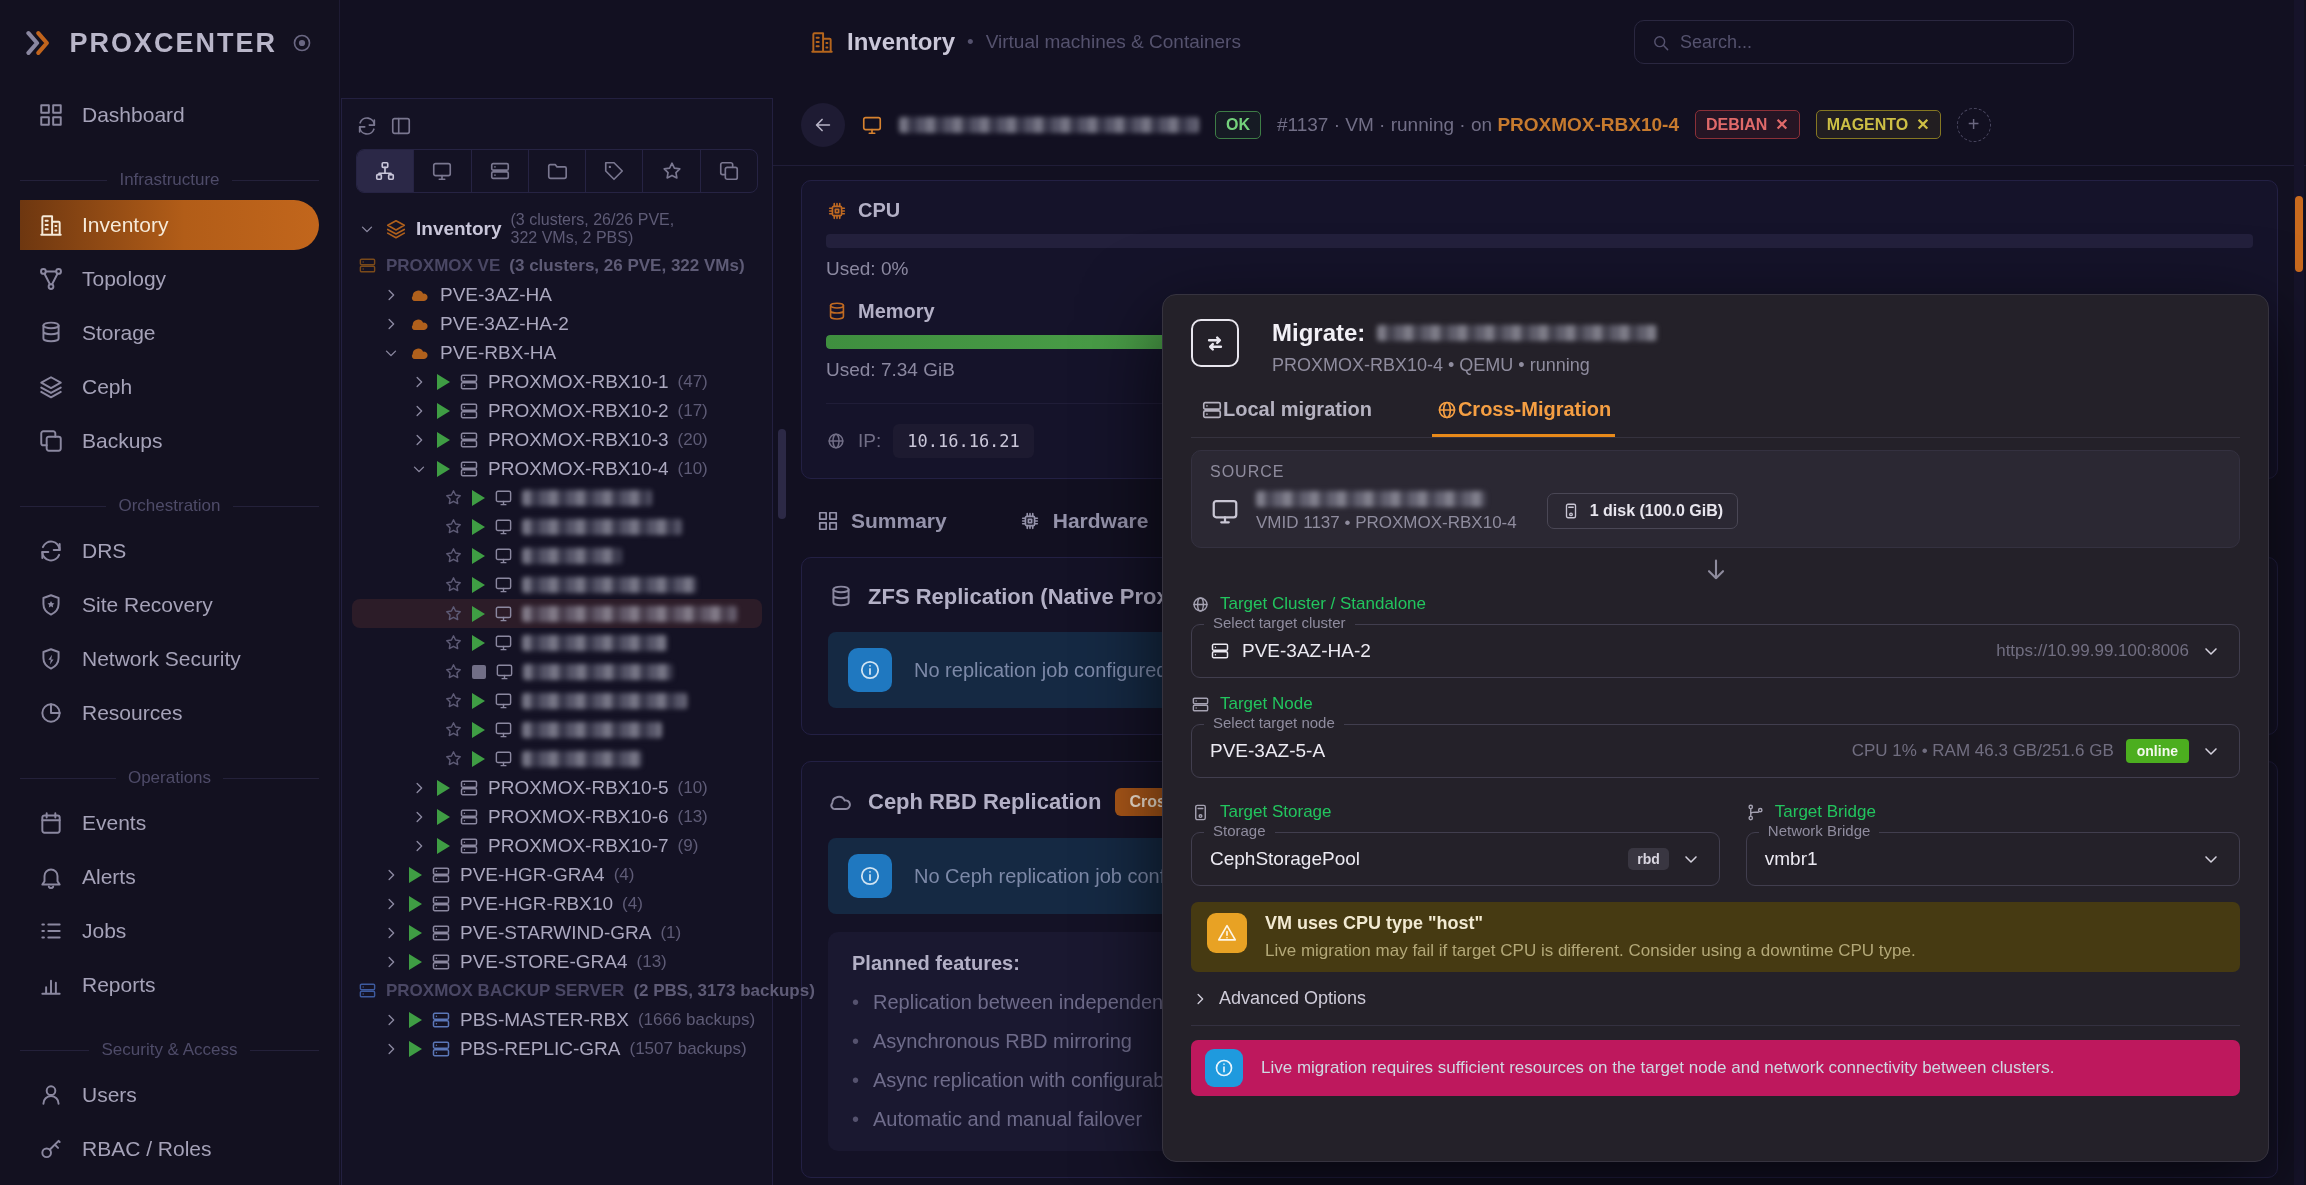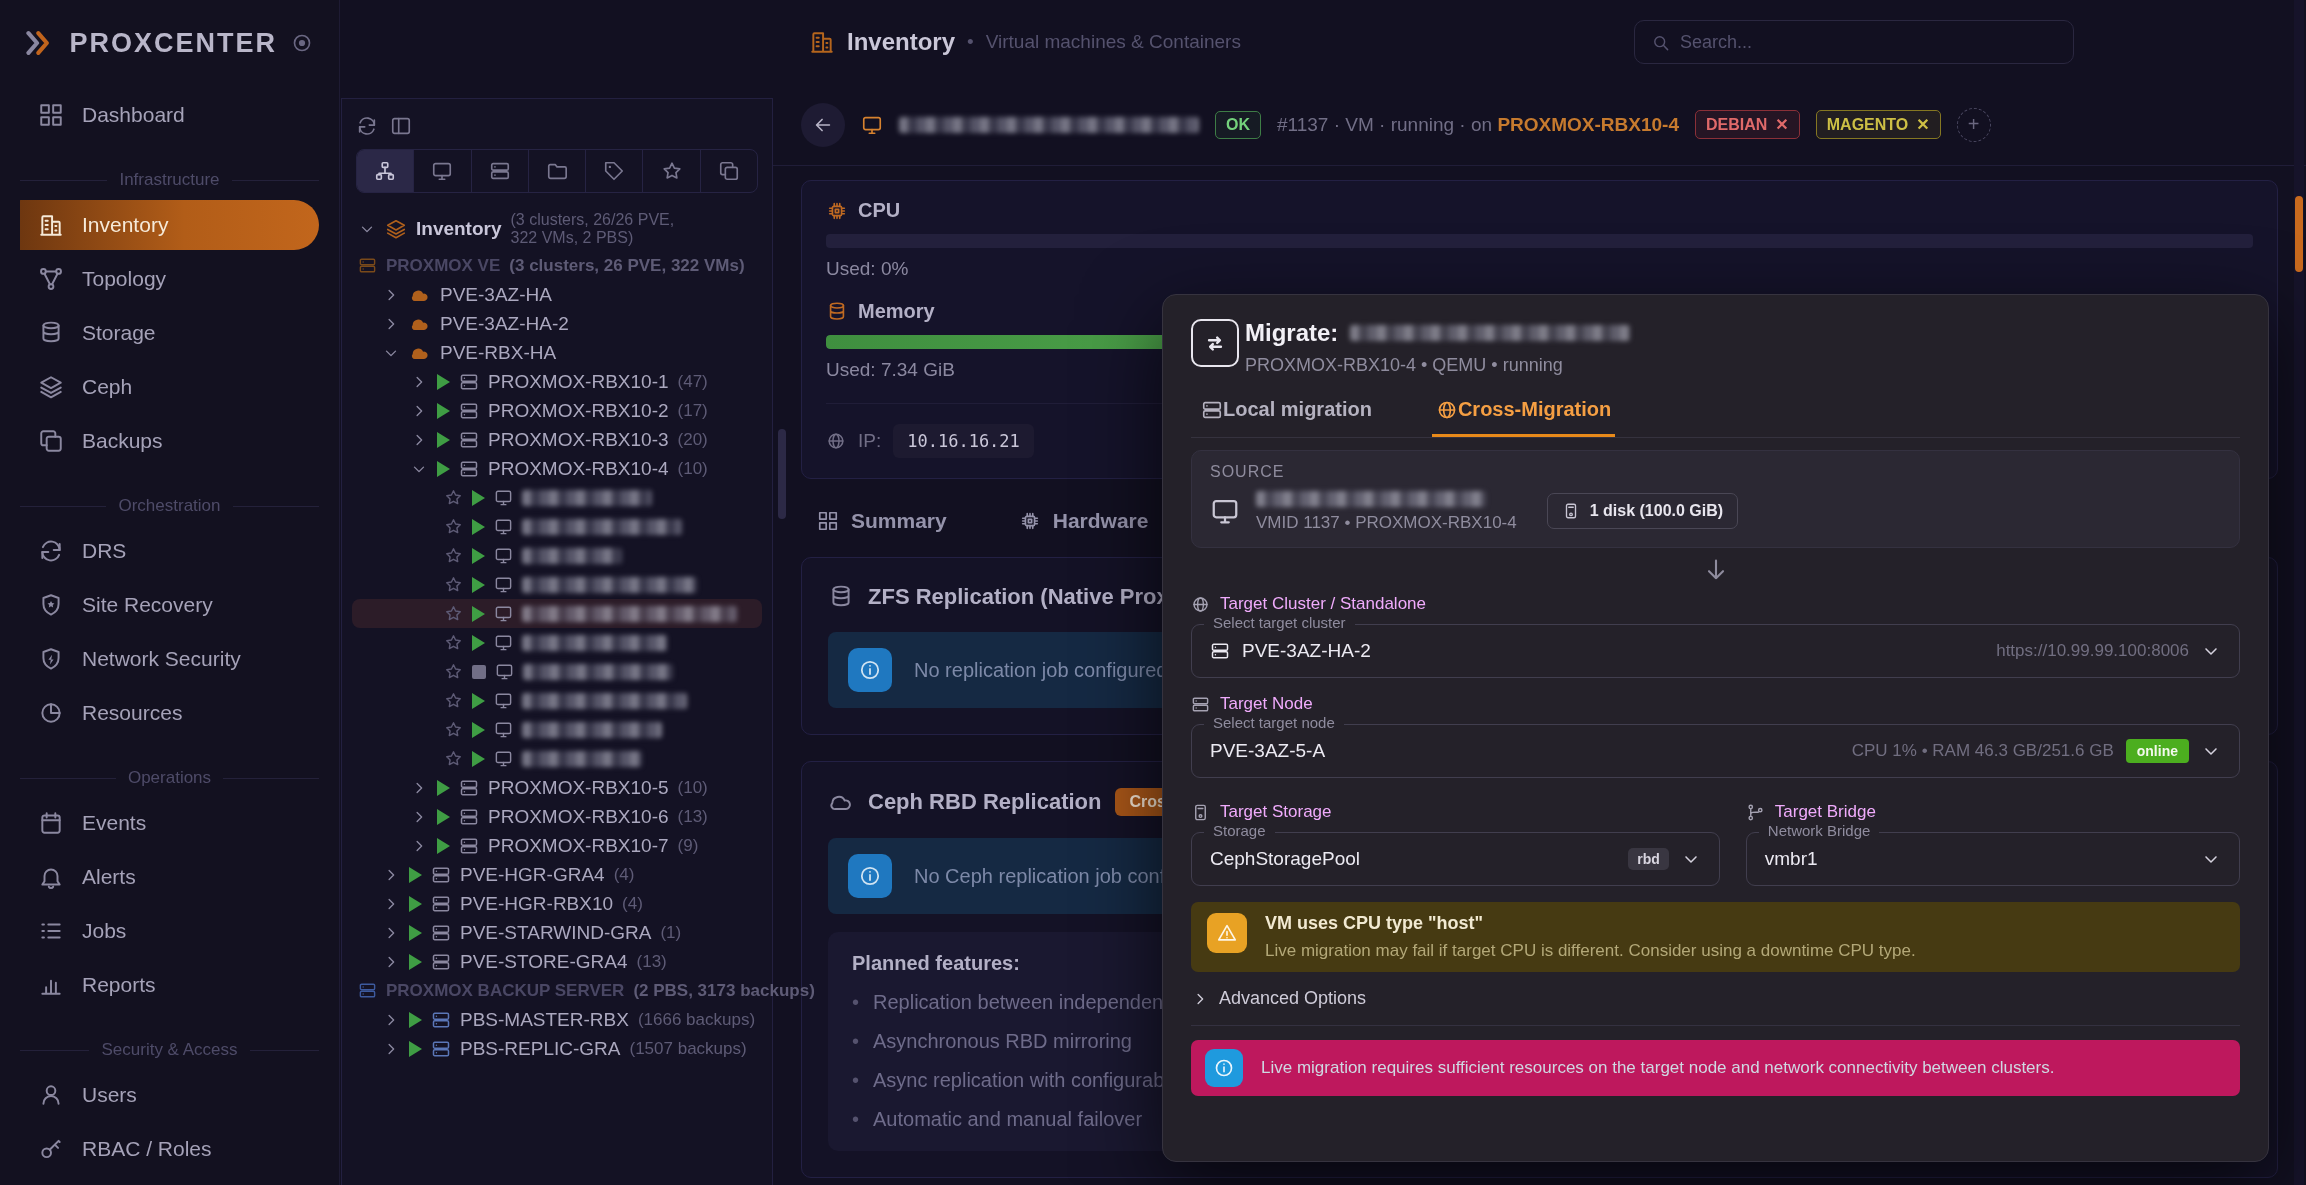--- a/index.html
+++ b/index.html
@@ -92,38 +92,38 @@
   .planned { background:#1a1830; border-radius:10px; padding:20px 24px; margin-top:18px; }
   .planned .pt { font-size:20px; font-weight:bold; color:#b3b0c6; }
   .planned li { list-style:none; color:#6e6b8a; font-size:20px; margin-top:16px; white-space:nowrap; overflow:hidden; }
   .planned li:before { content:"•"; margin-right:14px; color:#55526e; }
 
   .pg-scroll { position:absolute; right:2px; top:0; bottom:0; width:10px; background:#16132a; }
   .pg-thumb { position:absolute; right:1px; top:196px; width:8px; height:76px; background:#c96a1e; border-radius:4px; }
 
   
   .modal { position:absolute; left:1162px; top:294px; width:1107px; height:868px; background:#242129; border:1px solid #36333f; border-radius:14px; box-shadow:0 24px 80px rgba(0,0,0,.65); color:#cfccd9; padding:0 28px; overflow:hidden; z-index:5; }
-  .m-head { display:flex; gap:6px; margin-top:24px; }
+  .m-head { display:flex; gap:33px; margin-top:24px; }
   .m-mico { width:48px; height:48px; border:2.5px solid #e8e6ee; border-radius:10px; color:#e8e6ee; display:flex; align-items:center; justify-content:center; flex:none; }
   .m-title { font-size:24px; font-weight:bold; color:#f2f0f6; display:flex; align-items:center; gap:12px; }
   .m-sub { font-size:18px; color:#8f8c9e; margin-top:8px; }
   .m-tabs { display:flex; gap:56px; margin-top:12px; border-bottom:1px solid #35323e; padding:0 6px; }
   .mtab { display:flex; align-items:flex-end; gap:0; font-size:20px; font-weight:bold; color:#b5b2c0; padding:10px 4px 16px 4px; cursor:pointer; }
   .mtab.active { color:#f59f43; box-shadow:inset 0 -3px 0 #e88a1a; }
   .m-body { padding-top:12px; }
   .src-card { background:#2b2833; border:1px solid #343140; border-radius:10px; padding:12px 18px 14px 18px; }
   .src-lab { font-size:16px; letter-spacing:1px; color:#8f8c9e; }
   .src-row { display:flex; align-items:center; gap:16px; margin-top:8px; }
   .src-row .ic { width:30px; height:30px; color:#c9c6d4; }
   .src-meta { font-size:17px; color:#8f8c9e; margin-top:6px; }
   .dchip { display:inline-flex; align-items:center; gap:10px; border:1px solid #4a4755; border-radius:7px; padding:8px 14px; font-size:16px; font-weight:bold; color:#e8e6ee; margin-left:14px; }
   .dchip .ic { width:18px; height:18px; }
   .m-arrow { display:flex; justify-content:center; padding:8px 0 2px 0; color:#8f8c9e; }
   .m-arrow .ic { width:28px; height:28px; }
-  .sect-lab { display:flex; align-items:center; gap:10px; font-size:17px; color:#f0abfc; margin-top:8px;text-align:right; }
+  .sect-lab { display:flex; align-items:center; gap:10px; font-size:17px; color:#22c55e; margin-top:8px;text-align:right; }
   .sect-lab .ic { width:19px; height:19px; color:#a5a2b2; }
   .fs { position:relative; border:1px solid #413e4e; border-radius:9px; height:54px; margin-top:10px; display:flex; align-items:center; padding:0 18px; gap:12px; cursor:pointer; }
   .fs .legend { position:absolute; top:-11px; left:12px; background:#242129; padding:0 9px; font-size:15px; color:#8f8c9e; }
   .fs .val { font-size:19px; color:#eceaf2; display:flex; align-items:center; gap:12px; }
   .fs .right { margin-left:auto; display:flex; align-items:center; gap:12px; color:#716e80; font-size:17px; }
   .fs .chev { color:#d5d2de; width:20px; height:20px; }
   .chip { background:#393641; border-radius:5px; padding:3px 9px; font-size:14px; font-weight:bold; color:#d8d5e0; }
   .b-online { background:#4cae1f; color:#f2f8ec; border-radius:4px; padding:4px 11px; font-size:14px; font-weight:bold; }
   .two-col { display:grid; grid-template-columns:1.07fr 1fr; gap:26px; margin-top:4px; }
   .warn { display:flex; gap:18px; align-items:flex-start; background:#463a12; border-radius:7px; padding:11px 16px; margin-top:16px; }

